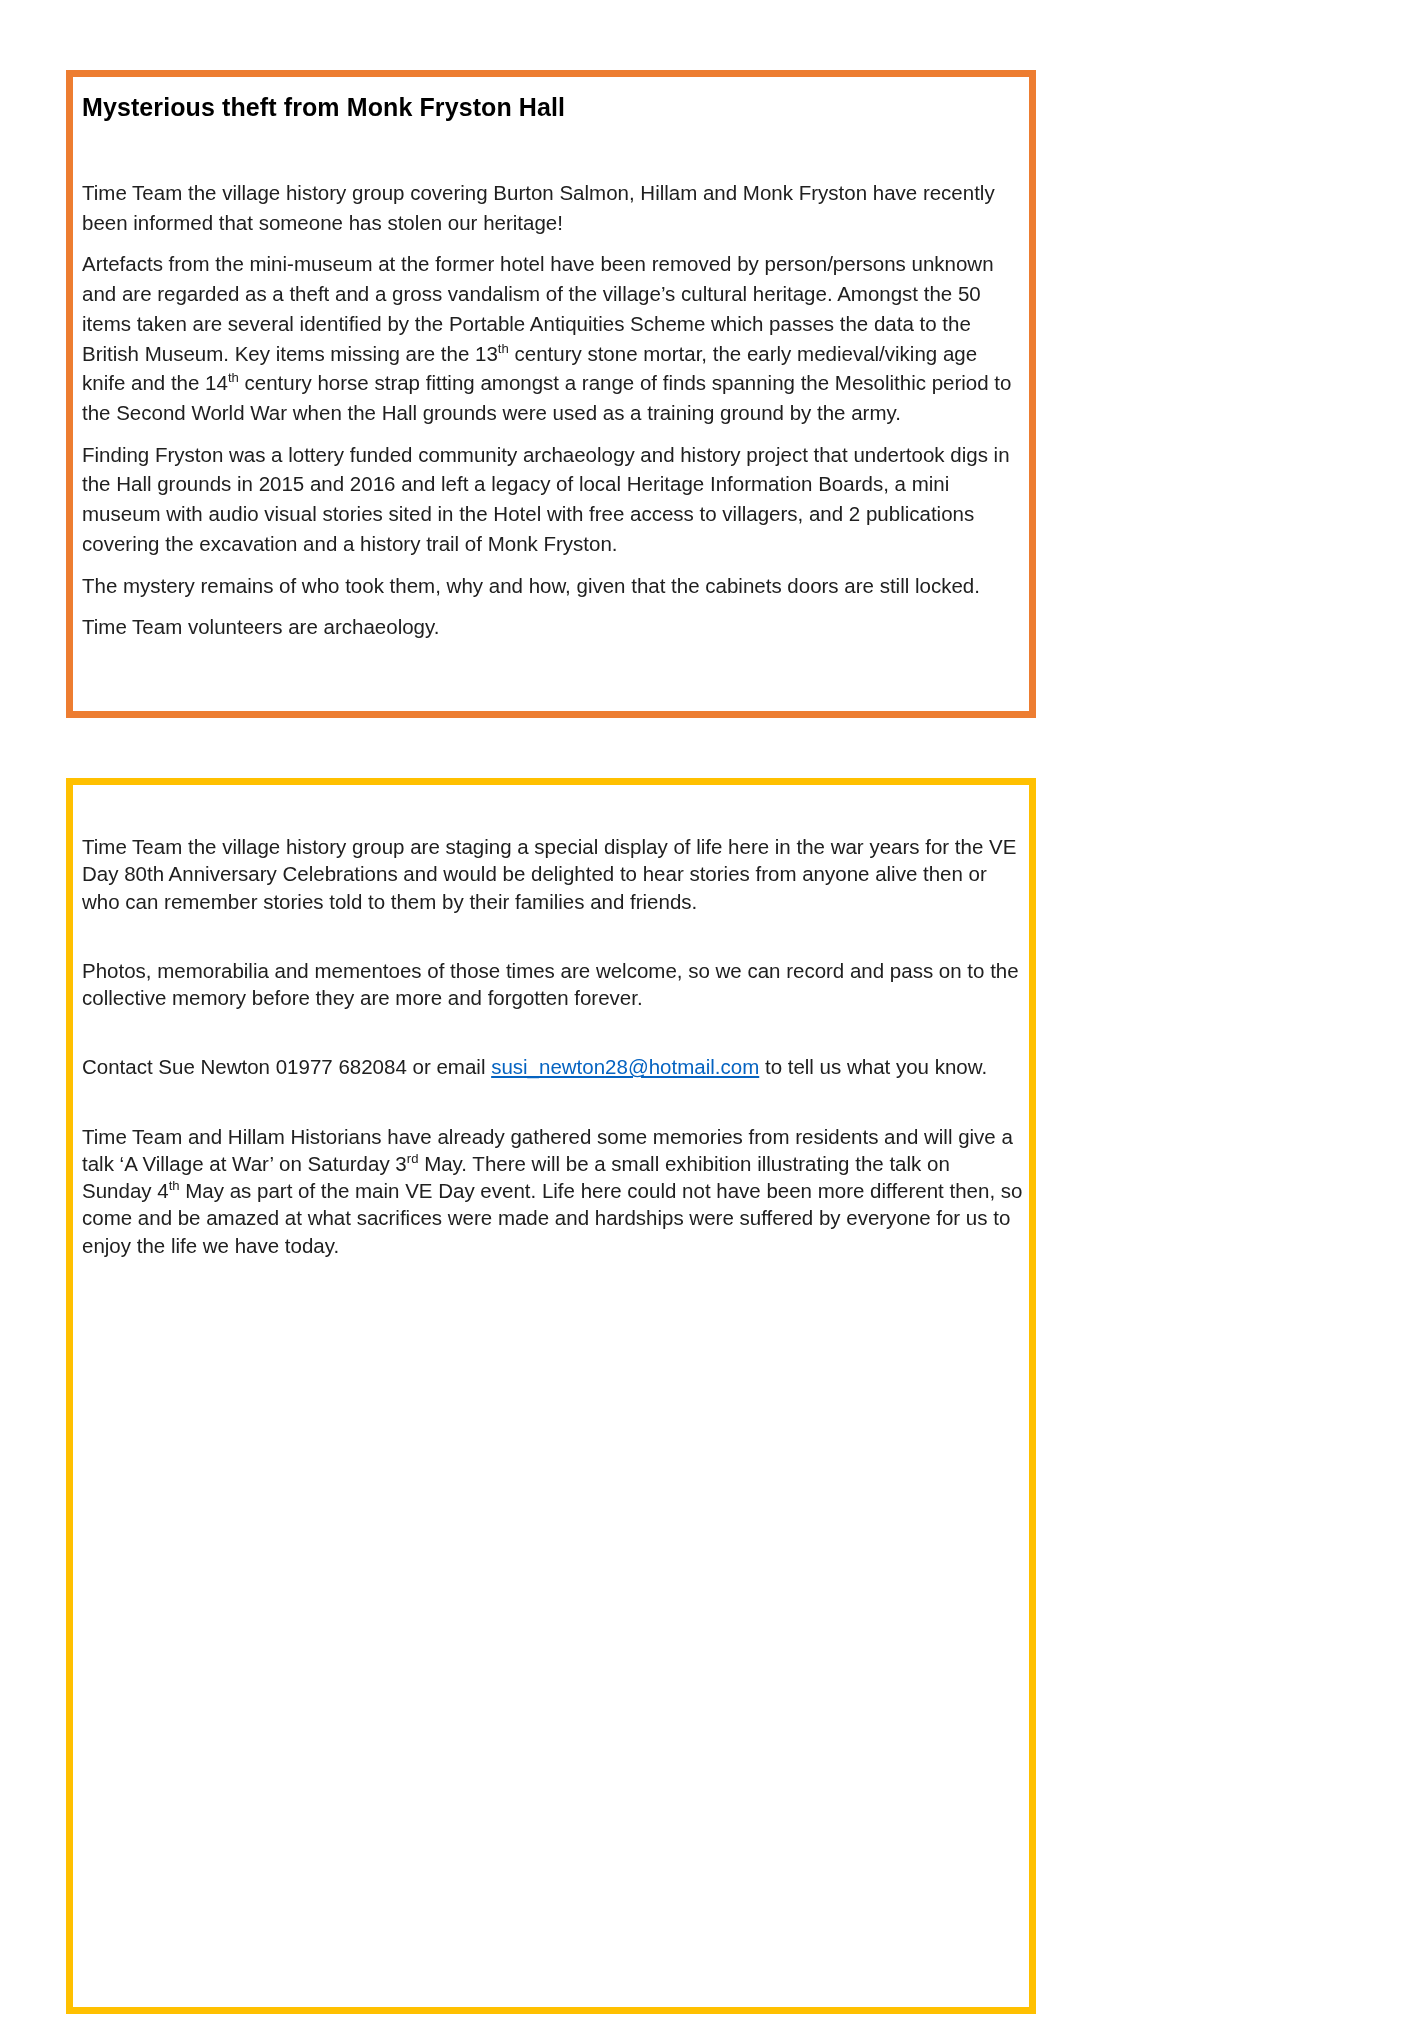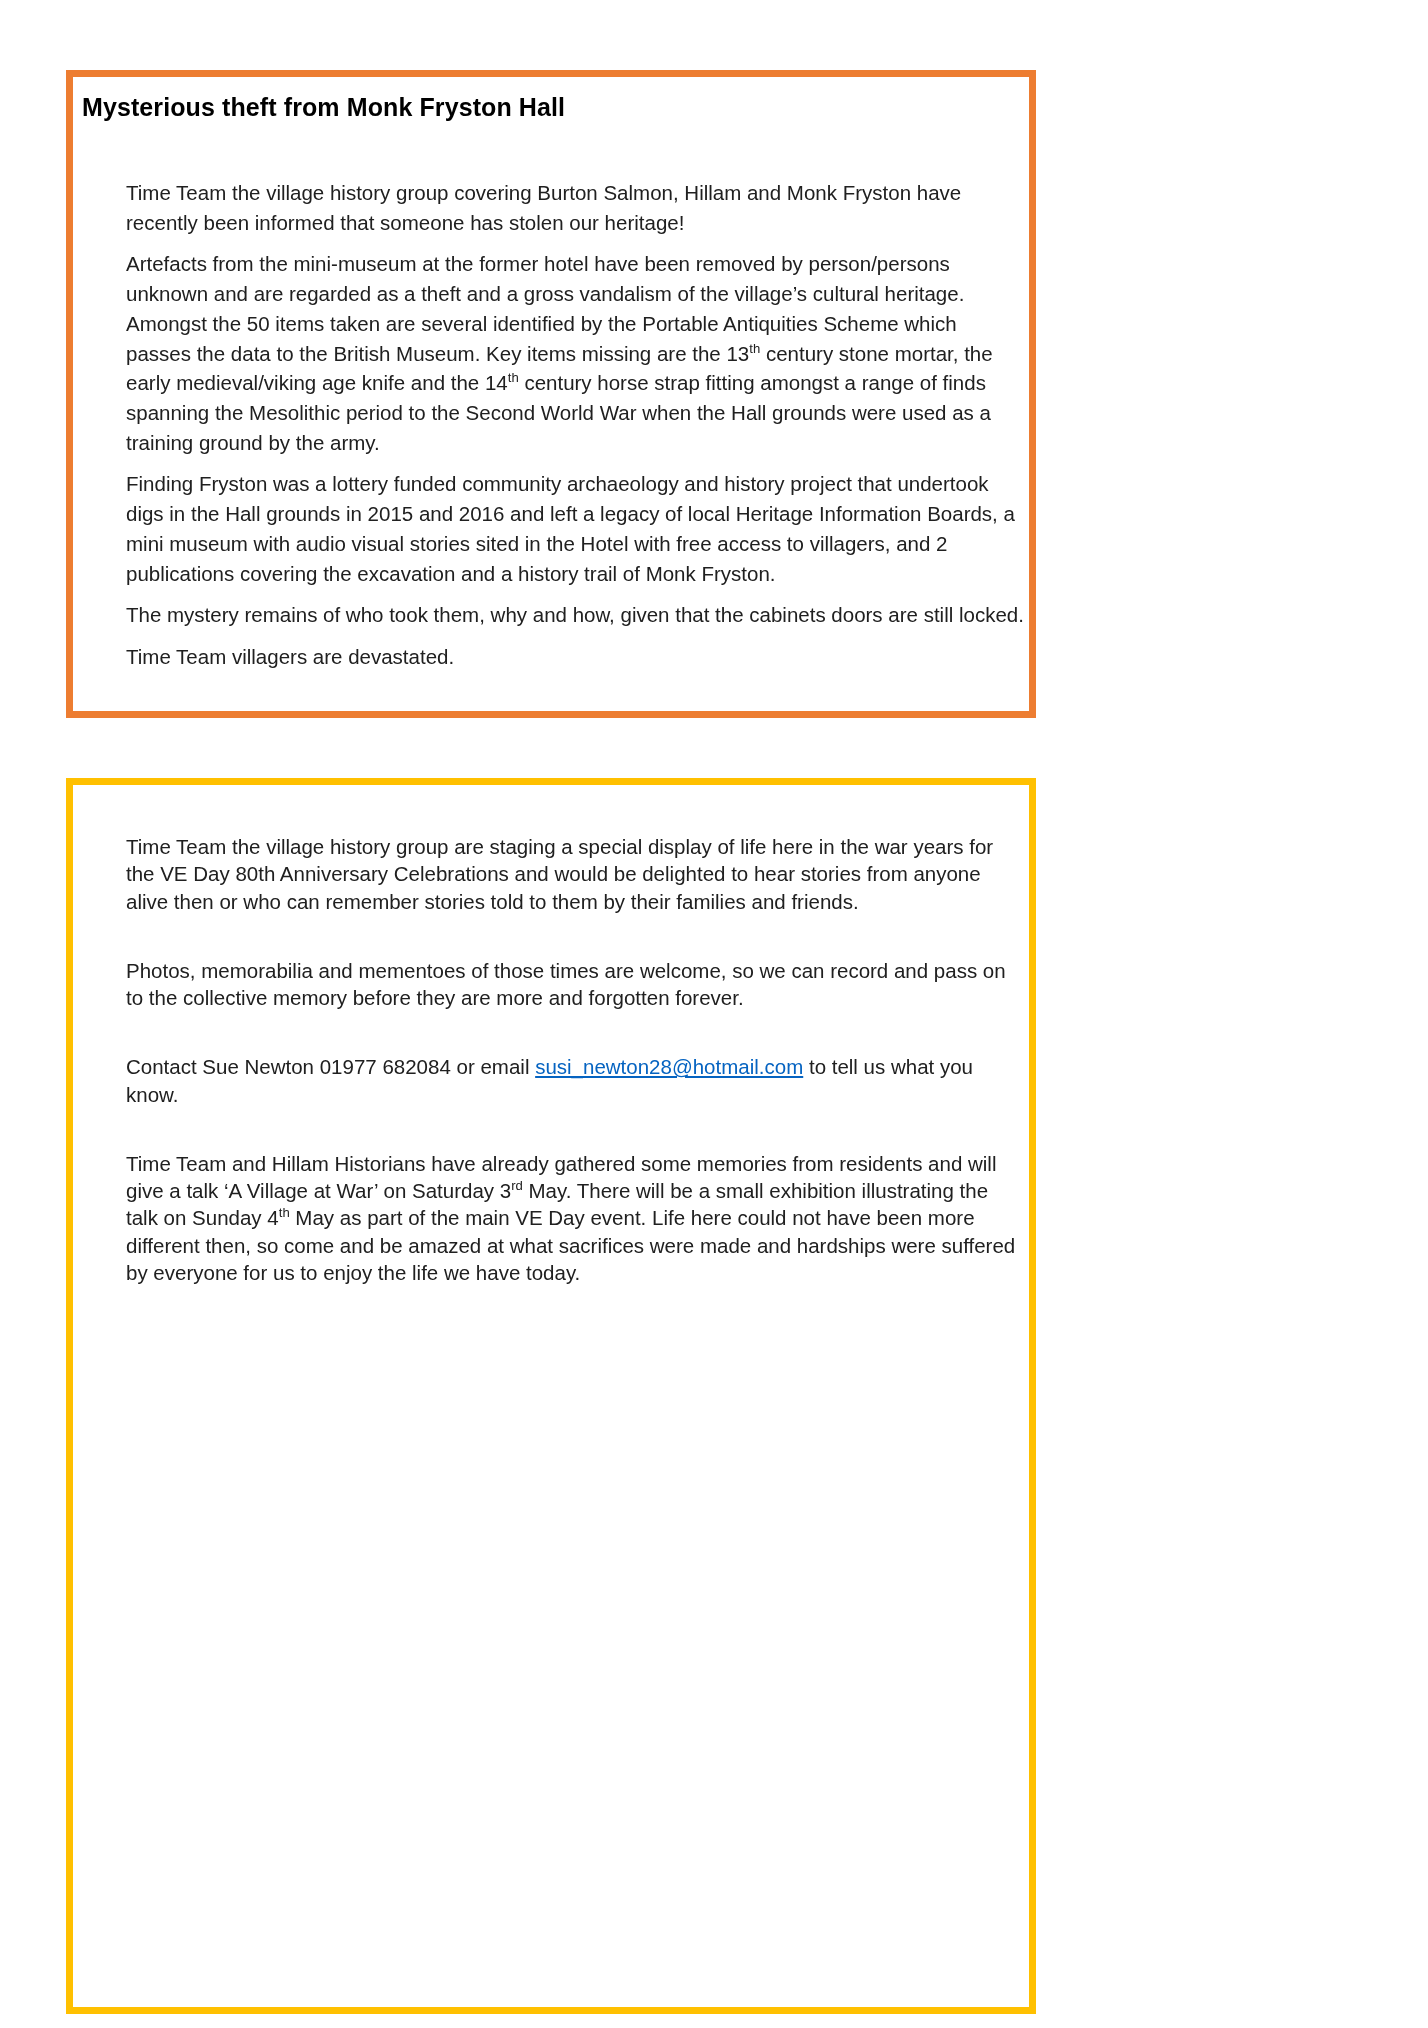--- a/index.html
+++ b/index.html
@@ -31,21 +31,20 @@
     font-weight: bold;
     color: #000000;
     padding: 16px 14px 0 9px;
     letter-spacing: 0.1px;
   }
 
   .box-body {
     padding: 0 5px 0 9px;
     color: #202020;
     font-size: 20.5px;
-    margin-left: 44px;
   }
 
   .box1-body { margin-top: 56px; }
   .box1-body p { line-height: 1.45; margin-bottom: 12px; }
 
   .box2-body { margin-top: 48px; }
   .box2-body p { line-height: 1.33; margin-bottom: 42px; }
 
   .box-body sup {
     font-size: 0.64em;
@@ -63,21 +62,21 @@
 
 <div class="page">
 
   <section class="box box-orange" style="border-color: rgb(237, 125, 49);">
     <h1 class="box-title">Mysterious theft from Monk Fryston Hall</h1>
     <div class="box-body box1-body">
         <p>Time Team the village history group covering Burton Salmon, Hillam and Monk Fryston have recently been informed that someone has stolen our heritage!</p>
         <p>Artefacts from the mini-museum at the former hotel have been removed by person/persons unknown and are regarded as a theft and a gross vandalism of the village’s cultural heritage. Amongst the 50 items taken are several identified by the Portable Antiquities Scheme which passes the data to the British Museum.  Key items missing are the 13<sup>th</sup> century stone mortar, the early medieval/viking age knife and the 14<sup>th</sup> century horse strap fitting amongst a range of finds spanning the Mesolithic period to the Second World War when the Hall grounds were used as a training ground by the army.</p>
         <p>Finding Fryston was a lottery funded community archaeology and history project that undertook digs in the Hall grounds in 2015 and 2016 and left a legacy of local Heritage Information Boards, a mini museum with audio visual stories sited in the Hotel with free access to villagers, and 2 publications covering the excavation and a history trail of Monk Fryston.</p>
         <p>The mystery remains of who took them, why and how, given that the cabinets doors are still locked.</p>
-        <p>Time Team villagers are devastated.</p>
+        <p>Time Team volunteers are archaeology.</p>
       </div>
   </section>
 
   <section class="box box-yellow" style="border-color: rgb(255, 192, 0);">
     <div class="box-body box2-body">
         <p>Time Team the village history group are staging a special display of life here in the war years for the VE Day 80th Anniversary Celebrations and would be delighted to hear stories from anyone alive then or who can remember stories told to them by their families and friends.</p>
         <p>Photos, memorabilia and mementoes of those times are welcome, so we can record and pass on to the collective memory before they are more and forgotten forever.</p>
         <p>Contact Sue Newton 01977 682084 or email <a href="#" class="email-link" style="color: rgb(5, 99, 193);">susi_newton28@hotmail.com</a> to tell us what you know.</p>
         <p>Time Team and Hillam Historians have already gathered some memories from residents and will give a talk ‘A Village at War’ on Saturday 3<sup>rd</sup> May. There will be a small exhibition illustrating the talk on Sunday 4<sup>th</sup> May as part of the main VE Day event. Life here could not have been more different then, so come and be amazed at what sacrifices were made and hardships were suffered by everyone for us to enjoy the life we have today.</p>
       </div>

